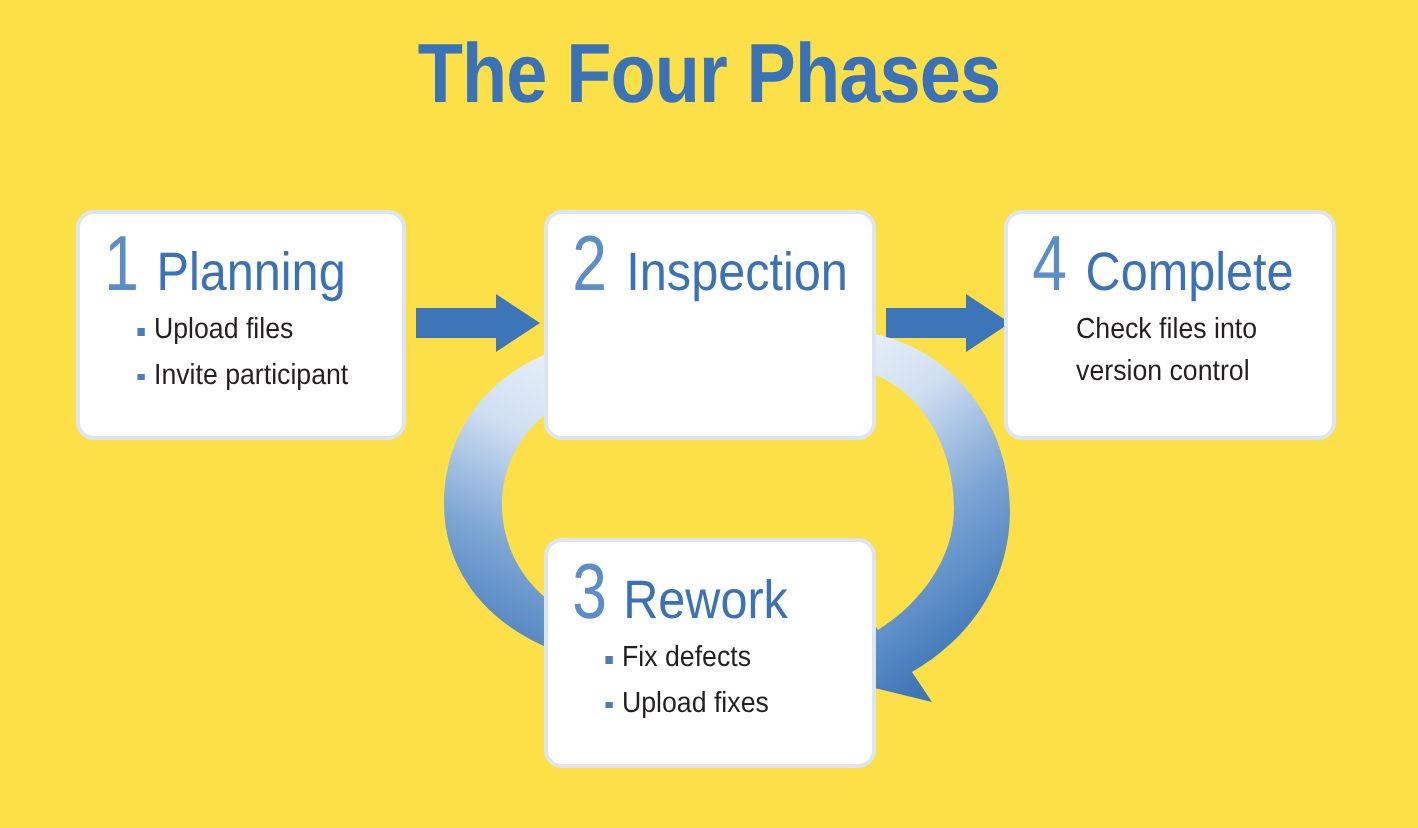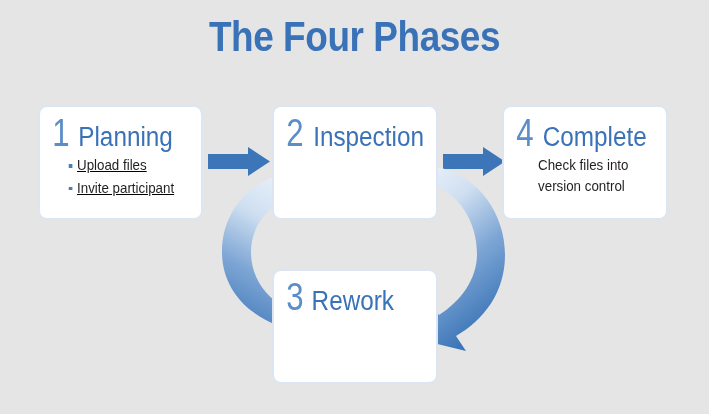--- a/index.html
+++ b/index.html
@@ -10,21 +10,21 @@
   body {
     width: 709px;
     height: 414px;
     overflow: hidden;
     font-family: "Liberation Sans", "DejaVu Sans", sans-serif;
   }
   #canvas {
     position: relative;
     width: 709px;
     height: 414px;
-    background: #e5e5e5;
+    background: #fde047;
   }
 
   
   #title {
     position: absolute;
     left: 0;
     top: 16px;
     width: 709px;
     text-align: center;
     font-family: "Liberation Sans Narrow", "Liberation Sans", "DejaVu Sans", sans-serif;
@@ -84,21 +84,20 @@
     color: #3a72b8;
     line-height: 1;
     transform: scaleX(0.9);
     transform-origin: left baseline;
     white-space: nowrap;
   }
   .bullets {
     list-style: none;
     margin: 3px 0 0 0;
     padding: 0 0 0 37px;
-    text-decoration: underline;
   }
   .bullets li {
     position: relative;
     font-family: "Liberation Sans Narrow", "Liberation Sans", "DejaVu Sans", sans-serif;
     font-size: 14.5px;
     color: #231f20;
     line-height: 1.58;
     white-space: nowrap;
     transform: scaleX(0.92);
     transform-origin: left center;
@@ -200,20 +199,24 @@
       <div class="phase-num">2</div>
       <div class="phase-title">Inspection</div>
     </div>
   </div>
 
   <div class="phase-box" id="box-3">
     <div class="head-row">
       <div class="phase-num">3</div>
       <div class="phase-title">Rework</div>
     </div>
+    <ul class="bullets">
+      <li>Fix defects</li>
+      <li>Upload fixes</li>
+    </ul>
   </div>
 
   <div class="phase-box" id="box-4">
     <div class="head-row">
       <div class="phase-num">4</div>
       <div class="phase-title">Complete</div>
     </div>
     <div class="plain-text">
       <span>Check files into</span>
       <span>version control</span>

